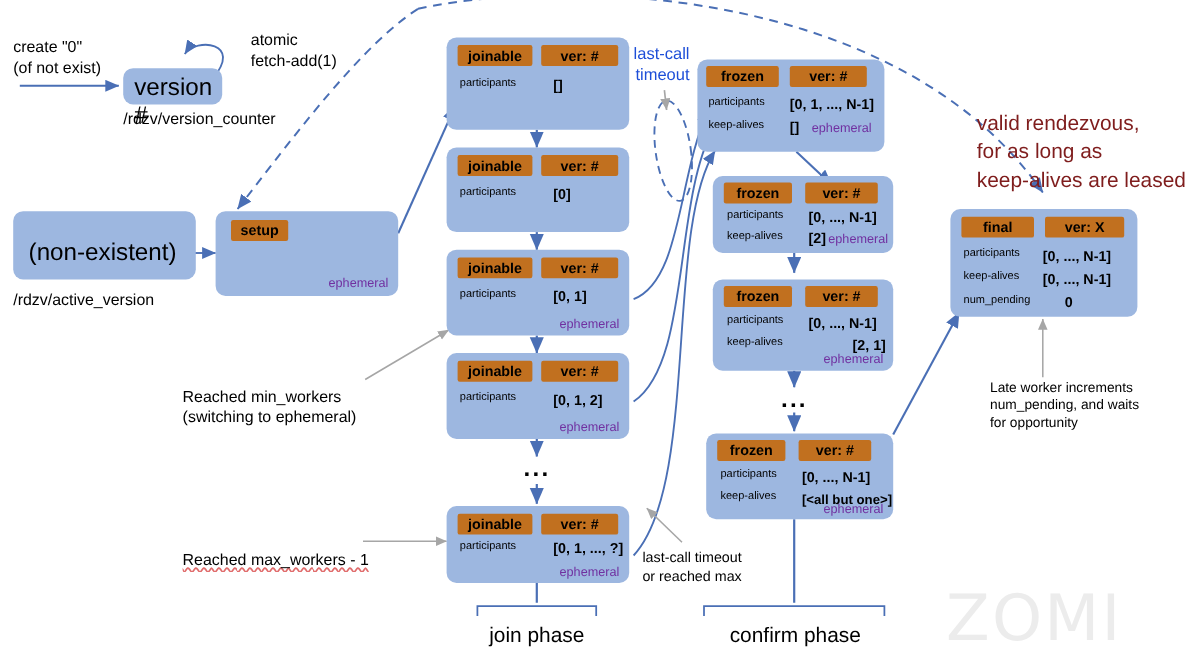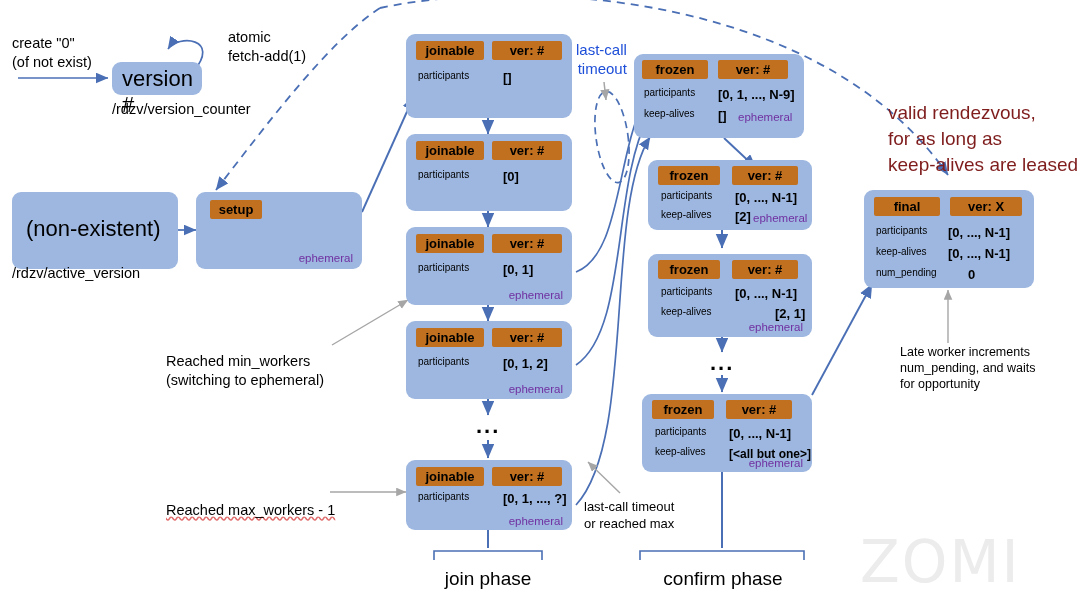--- a/index.html
+++ b/index.html
@@ -174,21 +174,21 @@
   <div class="ann" style="left:12px; top:34px;">create "0"
 (of not exist)</div>
   <div class="ann" style="left:228px; top:28px;">atomic
 fetch-add(1)</div>
 
   <div class="node" style="left:112px; top:62px; width:90px; height:33px;">
     <div class="plain-title" style="left:10px; top:4px;">version #</div>
   </div>
   <div class="ann" style="left:112px; top:100px;">/rdzv/version_counter</div>
 
-  <div class="node" style="left:12px; top:192px; width:166px; height:77px;">
+  <div class="node" style="left:12px; top:192px; width:166px; height:62px;">
     <div class="plain-title" style="left:14px; top:24px;">(non-existent)</div>
   </div>
   <div class="ann" style="left:12px; top:264px;">/rdzv/active_version</div>
 
   <div class="node" style="left:196px; top:192px; width:166px; height:77px;">
     <div class="badge" style="left:14px; top:8px; width:52px;">setup</div>
     <div class="ephemeral" style="right:9px; bottom:5px;">ephemeral</div>
   </div>
 
   <div class="node" style="left:406px; top:34px; width:166px; height:84px;">
@@ -228,21 +228,21 @@
     <div class="badge" style="left:86px; top:7px; width:70px;">ver: #</div>
     <div class="field-label" style="left:12px; top:31px;">participants</div>
     <div class="field-value" style="left:97px; top:31px;">[0, 1, ..., ?]</div>
     <div class="ephemeral" style="right:9px; bottom:3px;">ephemeral</div>
   </div>
 
   <div class="node" style="left:634px; top:54px; width:170px; height:84px;">
     <div class="badge" style="left:8px; top:6px; width:66px;">frozen</div>
     <div class="badge" style="left:84px; top:6px; width:70px;">ver: #</div>
     <div class="field-label" style="left:10px; top:33px;">participants</div>
-    <div class="field-value" style="left:84px; top:33px;">[0, 1, ..., N-9]</div>
+    <div class="field-value" style="left:84px; top:33px;">[0, 1, ..., N-1]</div>
     <div class="field-label" style="left:10px; top:54px;">keep-alives</div>
     <div class="field-value" style="left:84px; top:54px;">[]</div>
     <div class="ephemeral" style="left:104px; top:57px;">ephemeral</div>
   </div>
 
   <div class="node" style="left:648px; top:160px; width:164px; height:70px;">
     <div class="badge" style="left:10px; top:6px; width:62px;">frozen</div>
     <div class="badge" style="left:84px; top:6px; width:66px;">ver: #</div>
     <div class="field-label" style="left:13px; top:30px;">participants</div>
     <div class="field-value" style="left:87px; top:30px;">[0, ..., N-1]</div>

